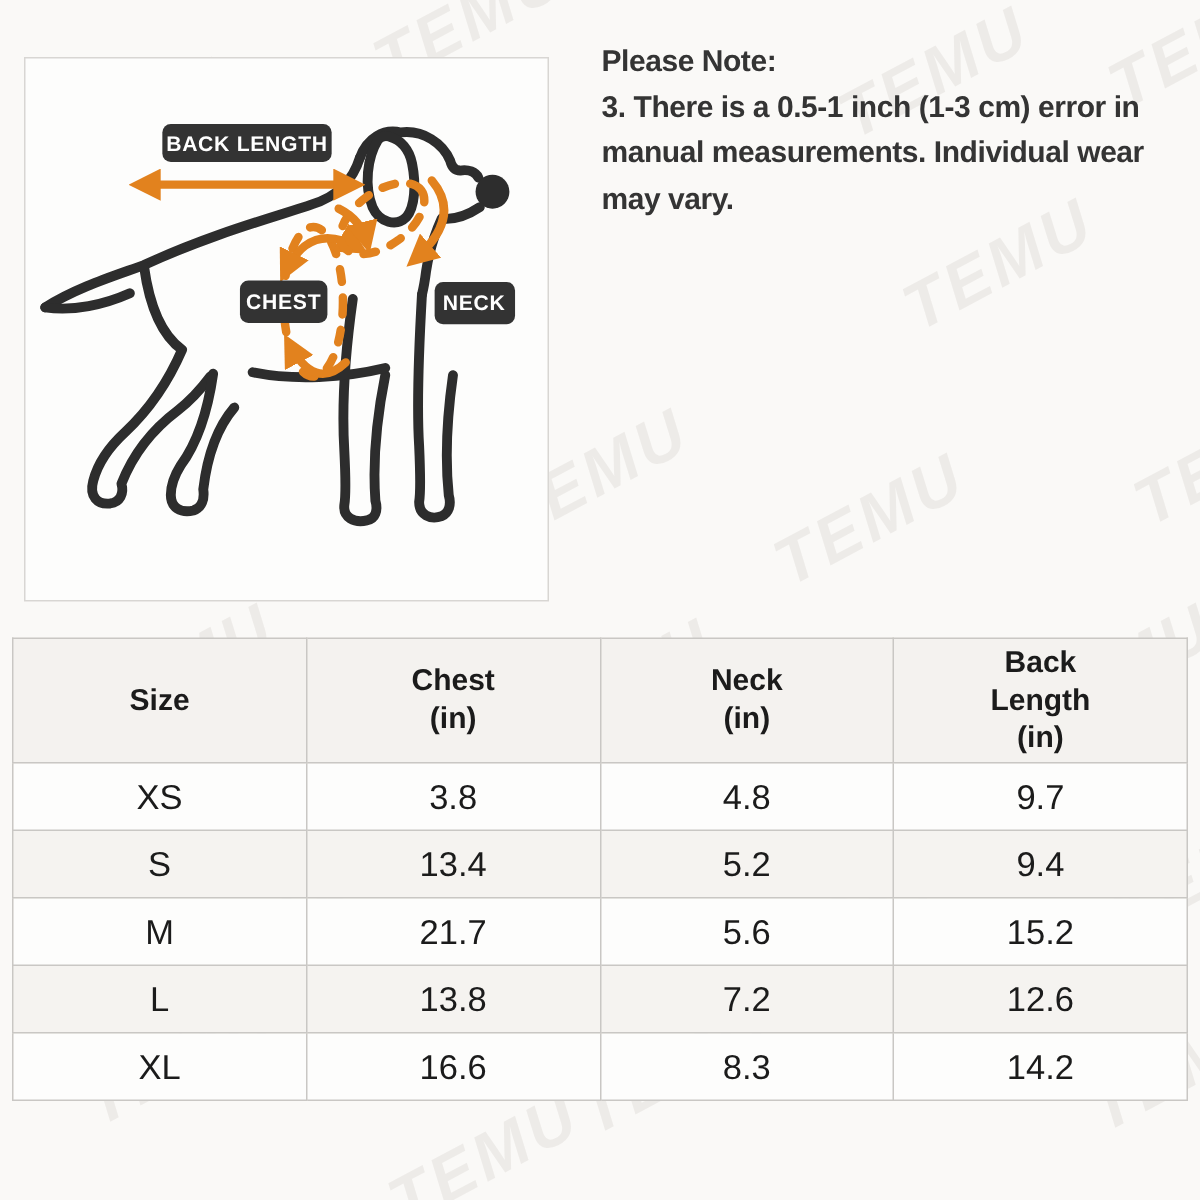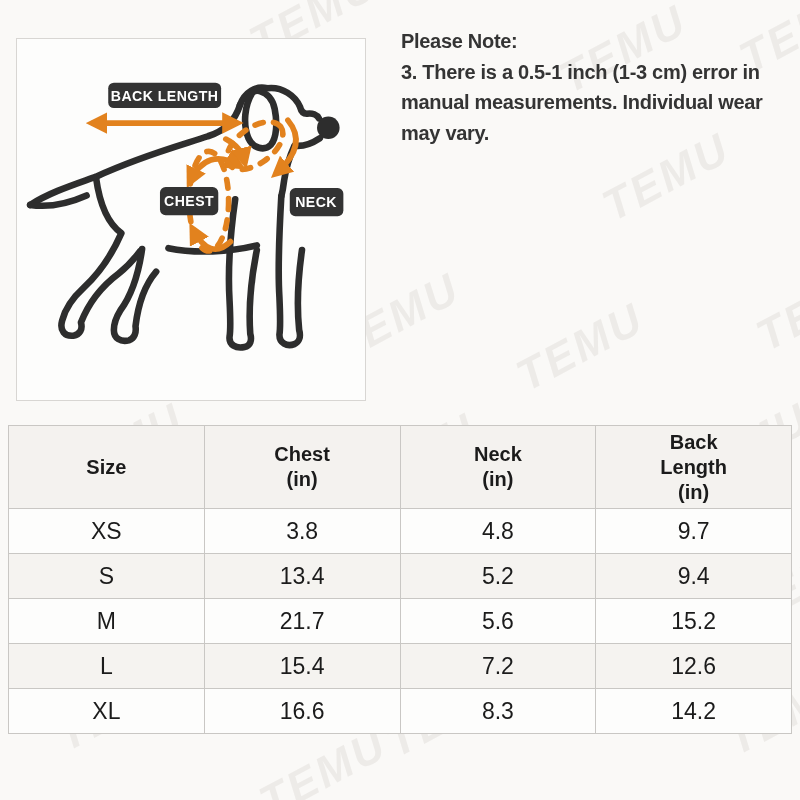--- a/index.html
+++ b/index.html
@@ -202,21 +202,21 @@
           <td>9.4</td>
         </tr>
         <tr>
           <td>M</td>
           <td>21.7</td>
           <td>5.6</td>
           <td>15.2</td>
         </tr>
         <tr class="alt">
           <td>L</td>
-          <td>15.4</td>
+          <td>13.8</td>
           <td>7.2</td>
           <td>12.6</td>
         </tr>
         <tr>
           <td>XL</td>
           <td>16.6</td>
           <td>8.3</td>
           <td>14.2</td>
         </tr>
       </tbody>

